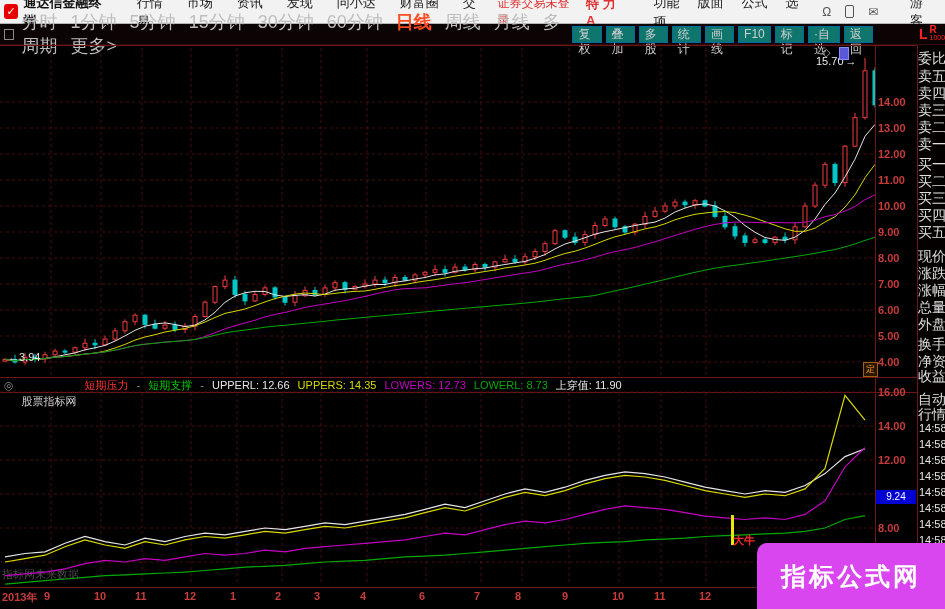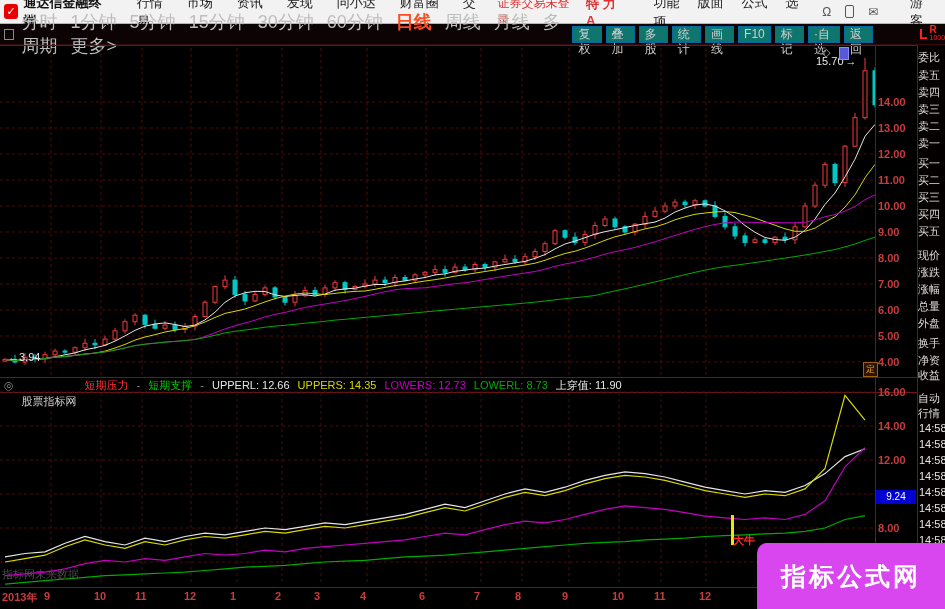--- a/index.html
+++ b/index.html
@@ -28,21 +28,21 @@
         padding:0 5px;height:15px;line-height:15px;margin-left:4px;}
   #toolbar-right{margin-left:auto;display:flex;align-items:center;margin-right:72px;}
   
   #chart-svg{position:absolute;left:0;top:45px;z-index:2;}
   
   .ov{position:absolute;z-index:4;white-space:nowrap;}
   #main-title{left:4px;top:47px;display:flex;gap:9px;font-size:11px;z-index:4;}
   #ind-header{left:4px;top:379px;display:flex;gap:8px;font-size:11px;height:12px;line-height:12px;z-index:4;}
   .ytick{position:absolute;left:878px;width:40px;font-size:11px;font-weight:bold;color:#c83c3c;z-index:3;}
   .xtick{position:absolute;top:590px;font-size:11px;font-weight:bold;color:#c83c3c;z-index:3;}
-  .srow{position:absolute;left:0;font-size:11px;color:#dedede;white-space:nowrap;}
+  .srow{position:absolute;left:0;font-size:14px;color:#dedede;white-space:nowrap;}
   .stime{position:absolute;left:1px;font-size:11px;color:#e6e6e6;white-space:nowrap;}
   #sidebar{position:absolute;left:918px;top:45px;width:27px;height:543px;overflow:hidden;
            background:#050000;z-index:3;}
   #lrbox{position:absolute;left:919px;top:26px;z-index:4;display:flex;align-items:flex-start;color:#ff2222;}
   .hline,.vline{position:absolute;background:#6e1515;z-index:1;}
   #high-marker{left:816px;top:55px;color:#e8e8e8;font-size:11px;display:flex;gap:2px;}
   #low-marker{left:8px;top:351px;color:#e8e8e8;font-size:11px;}
   #diamond{left:822px;top:46px;color:#b0b0b0;font-size:11px;}
   #flag-icon{left:839px;top:47px;width:8px;height:11px;background:#5858d8;border:1px solid #8c8cff;}
   #def-badge{left:863px;top:362px;width:13px;height:13px;border:1px solid #a06010;color:#ffa030;

